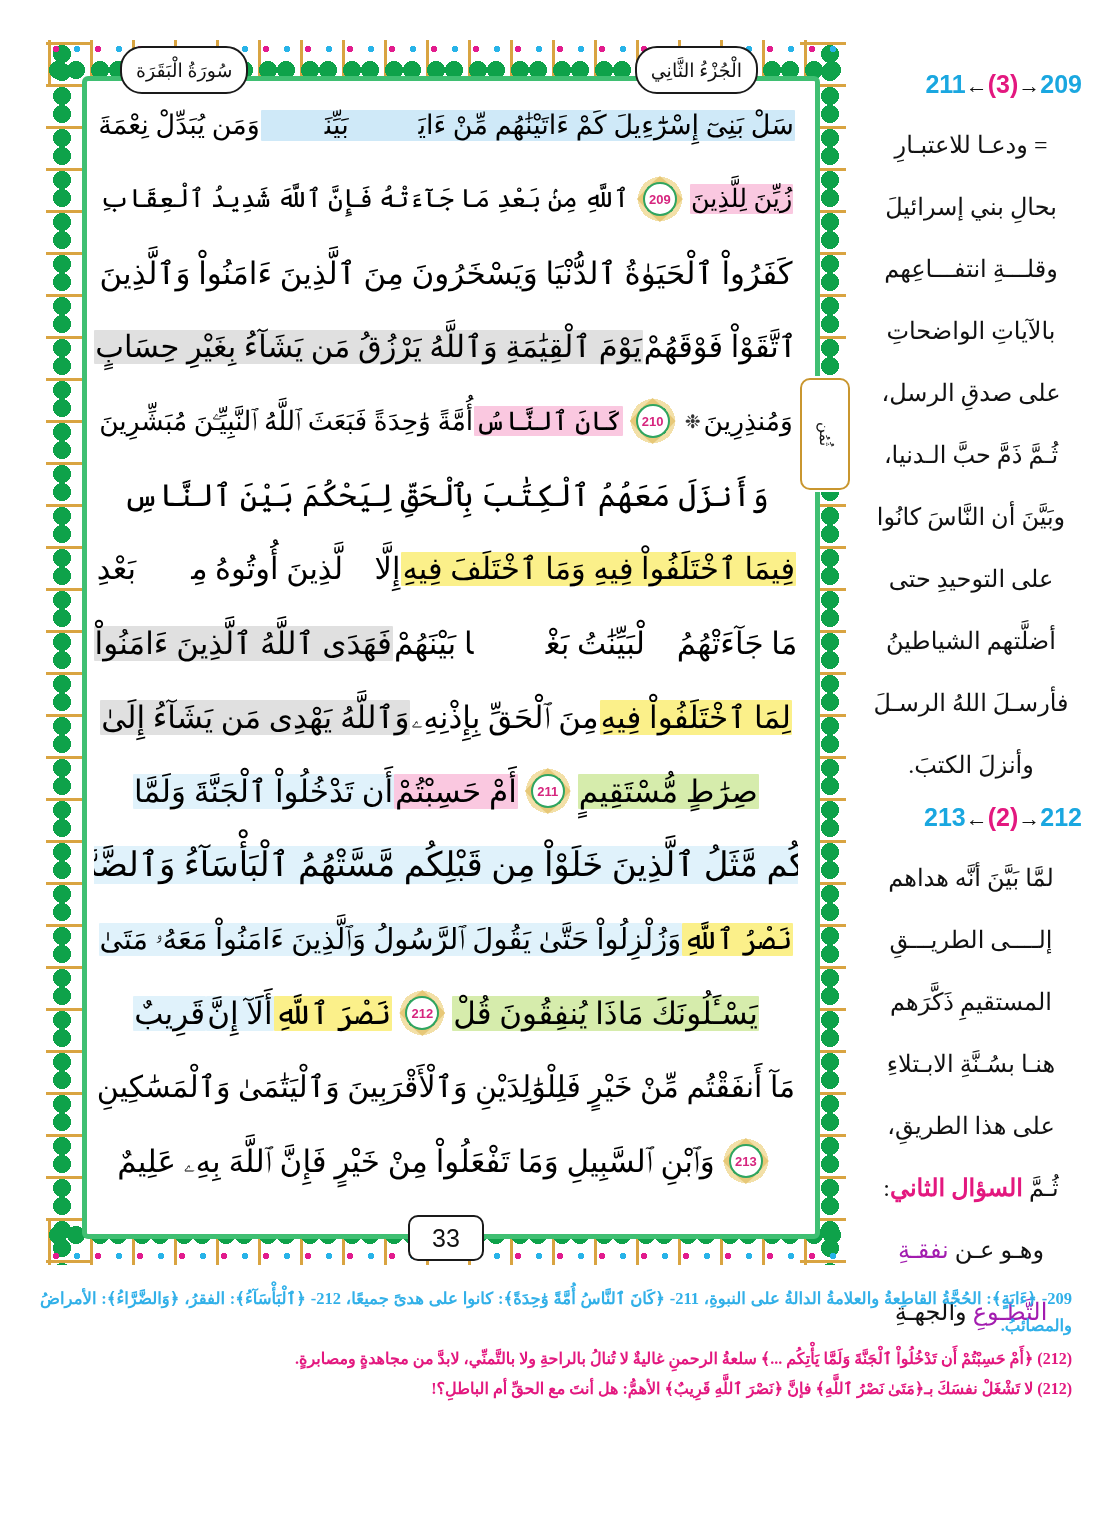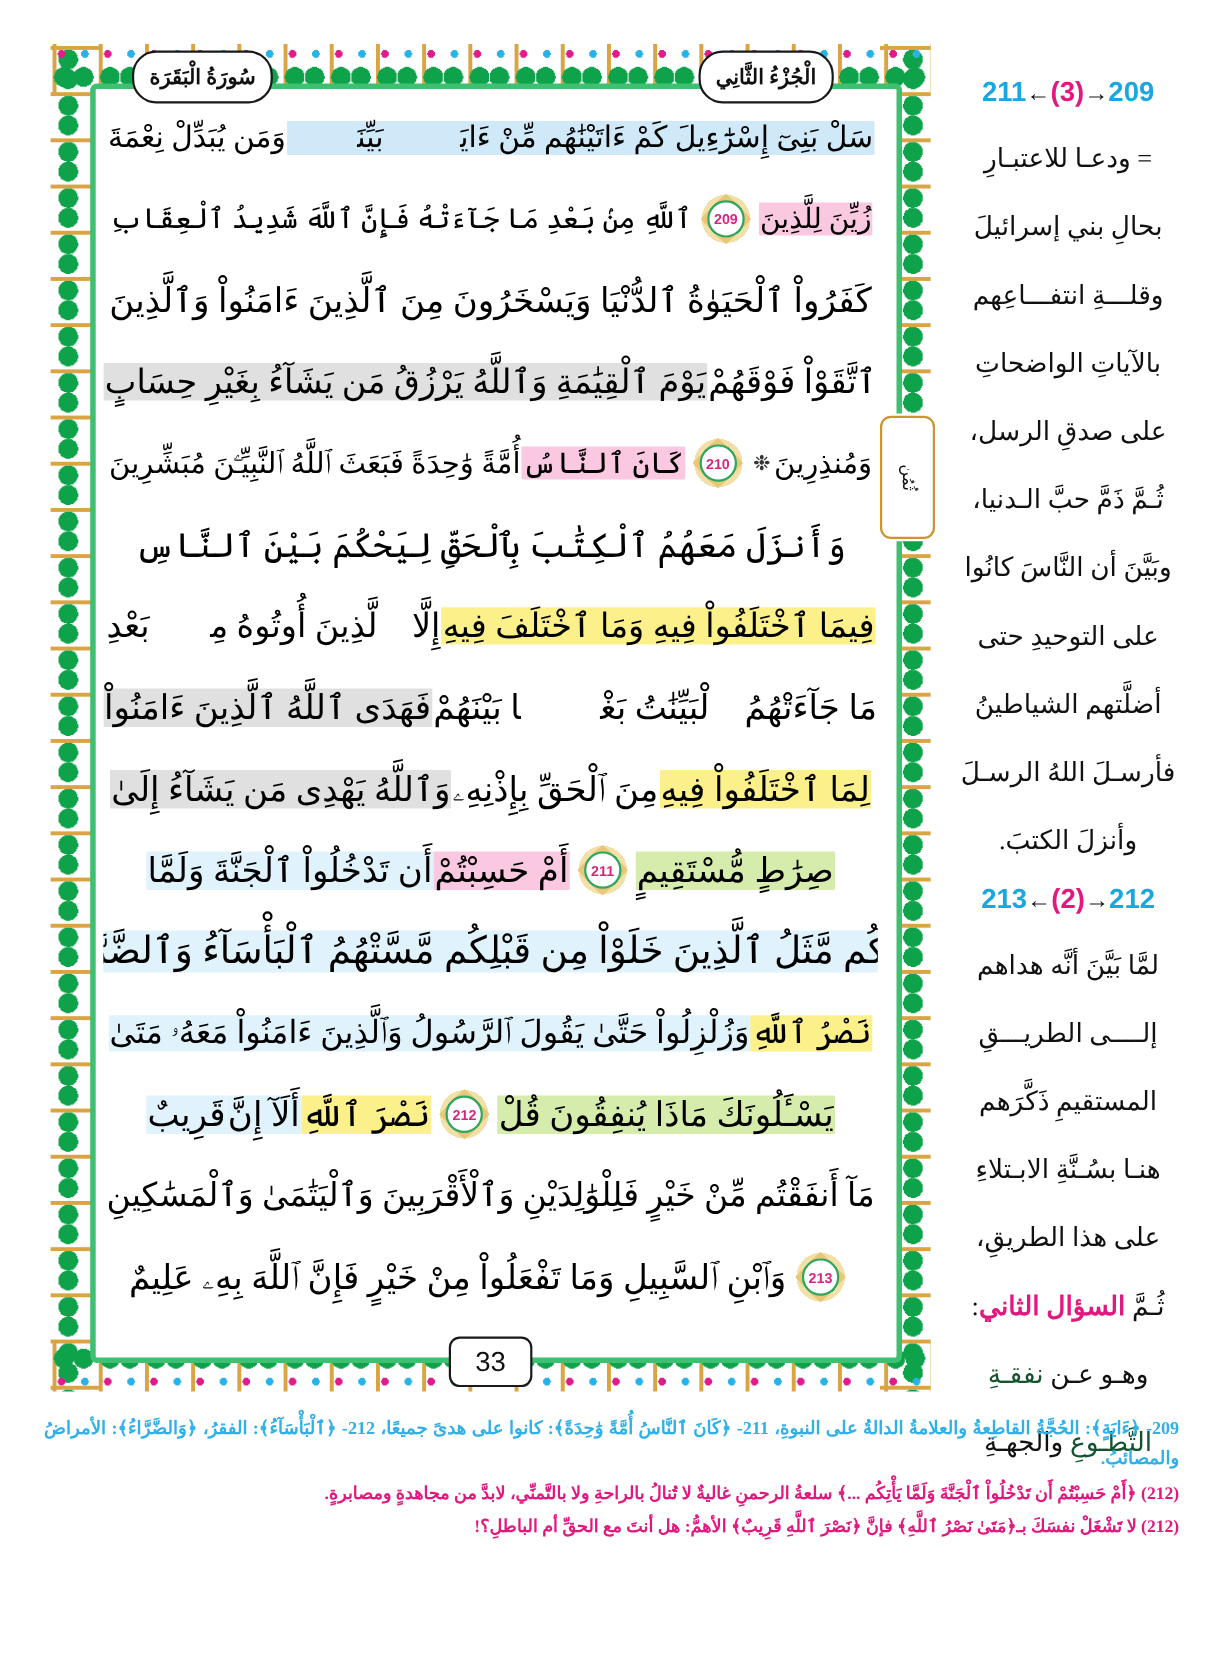--- a/index.html
+++ b/index.html
@@ -66,21 +66,21 @@
     background:#ffffff;overflow:hidden;
   }
 
   
   .cartouche{
     position:absolute;top:6px;height:44px;
     background:#ffffff;border:2px solid #1a1a1a;border-radius:22px;
     display:flex;align-items:center;justify-content:center;
     padding:0 14px;white-space:nowrap;z-index:6;
   }
-  .cartouche span{font-family:"Liberation Serif",serif;font-size:19px;color:#111;font-weight:700;}
+  .cartouche span{font-family:"Liberation Serif",serif;font-size:19px;color:#111;font-weight:400;}
   .c-surah{left:74px;}
   .c-juz{right:88px;}
 
   
   .pagenum{
     position:absolute;bottom:4px;left:50%;transform:translateX(-50%);
     width:72px;height:42px;background:#ffffff;border:2px solid #1a1a1a;
     border-radius:10px;display:flex;align-items:center;justify-content:center;
     font-size:25px;color:#111;z-index:6;font-family:"Liberation Sans",sans-serif;
   }
@@ -134,35 +134,35 @@
   }
   .rub-star{display:inline-block;width:20px;color:#333;font-size:19px;flex:none;}
 
   
   .sidebar{
     position:absolute;right:14px;top:70px;width:222px;
     direction:rtl;text-align:justify;
   }
   .sb-head{
     font-family:"Liberation Sans",sans-serif;
-    font-size:25px;font-weight:700;direction:ltr;text-align:center;
+    font-size:25px;font-weight:700;direction:ltr;text-align:right;
     letter-spacing:0px;margin:0 0 22px 0;white-space:nowrap;
   }
   .sb-head .num{color:#1aa7e0;}
   .sb-head .mid{color:#e3187f;}
   .sb-head .arrow{color:#111;font-size:22px;}
   .sb-body{
     font-size:24px;line-height:2.0;color:#111;
     font-family:"Liberation Serif","DejaVu Serif",serif;
     text-align:center;
   }
   .sb-body p{margin:0 0 14px 0;}
   .sb-sec2{}
   .tx-magenta{color:#e3187f;font-weight:700;}
-  .tx-cyan{color:#14532d;}
+  .tx-cyan{color:#a21caf;}
 
   
   .footnotes{
     position:absolute;left:40px;right:24px;top:1286px;
     direction:rtl;text-align:justify;
   }
   .fn-blue{
     color:#31b0e8;font-size:16.5px;line-height:1.62;font-weight:700;
     font-family:"Liberation Serif","DejaVu Serif",serif;margin-bottom:6px;
   }

